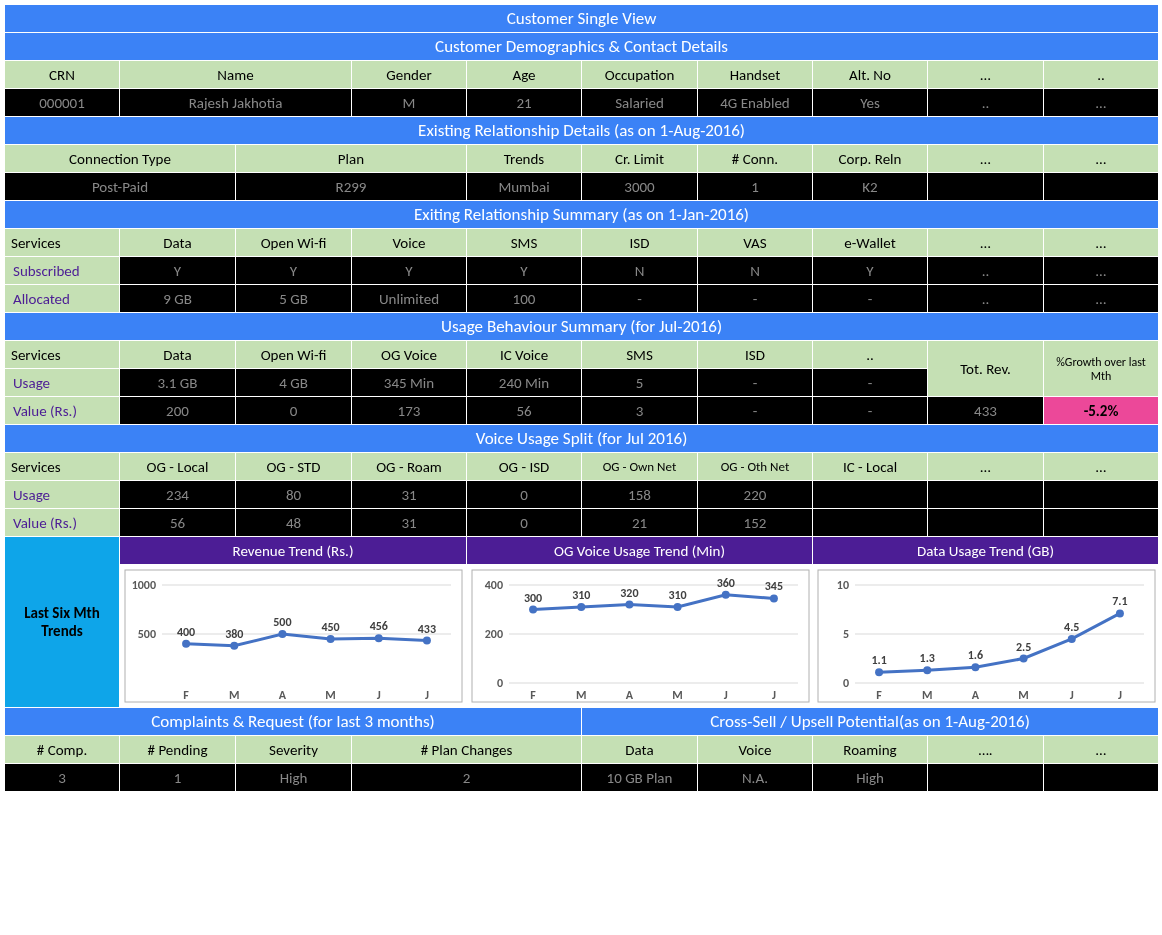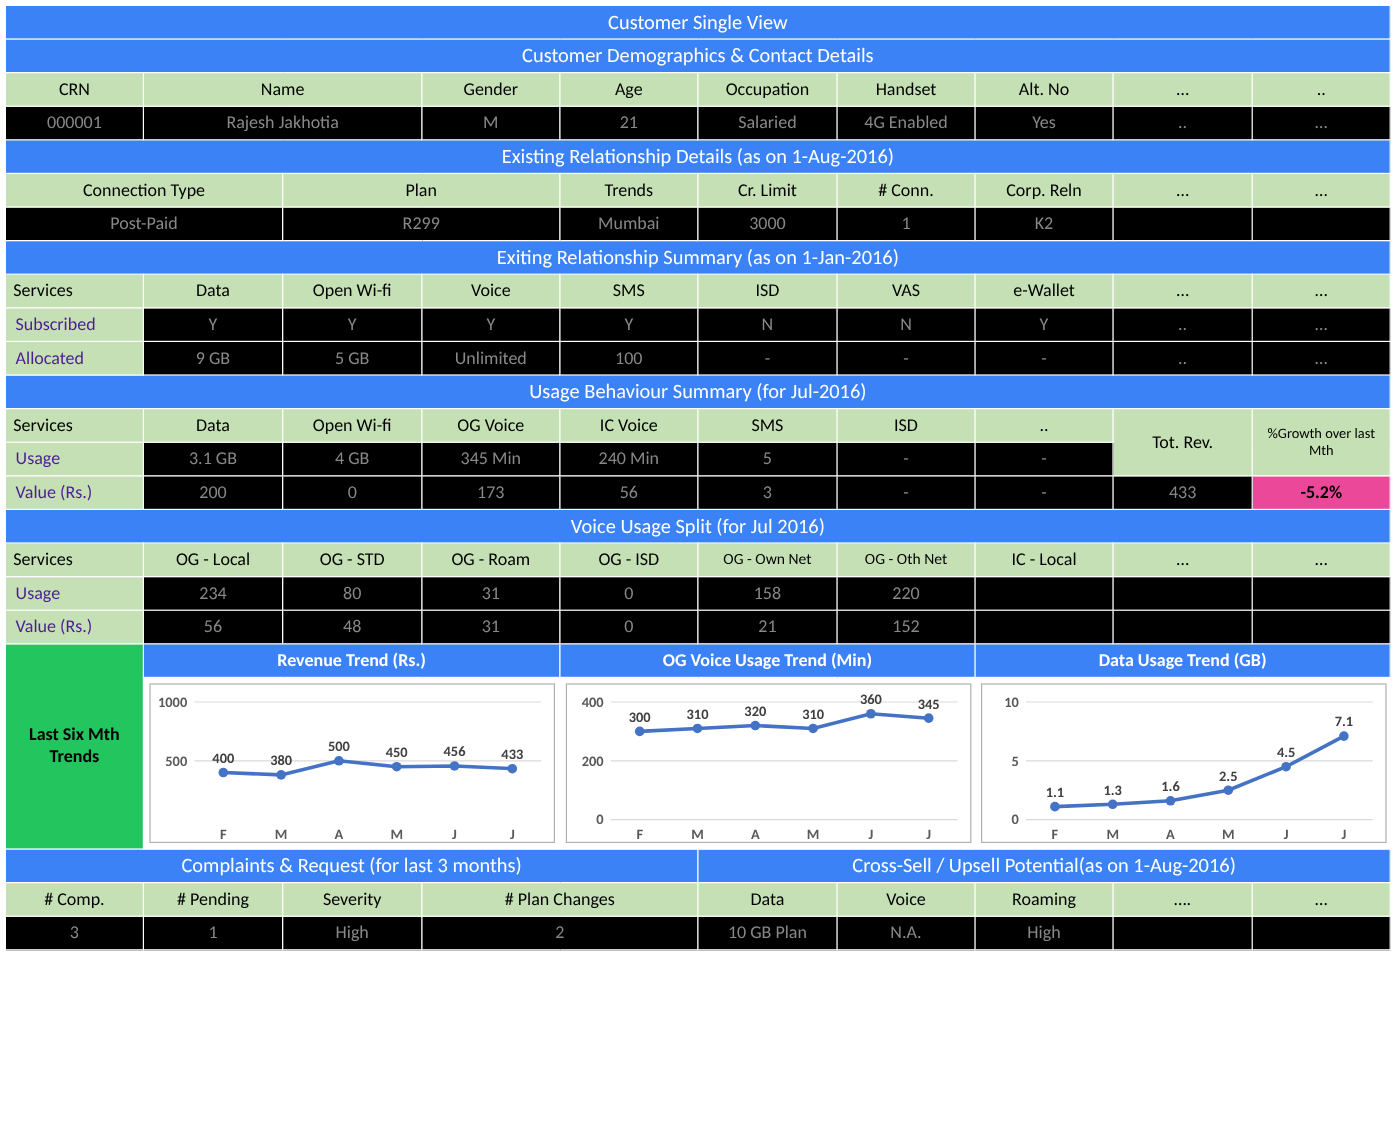--- a/index.html
+++ b/index.html
@@ -4,23 +4,23 @@
 <style>
   * { box-sizing: border-box; }
   body { margin: 0; padding: 4px; font-family: Calibri, Arial, sans-serif; font-size: 15px; background: #fff; }
   .tbl { width: 1154px; border-collapse: collapse; table-layout: fixed; }
   .tbl td { border: 1px solid #fff; padding: 2px 4px; text-align: center; vertical-align: middle; height: 28px; }
   .header-orange { background: #3b82f6; color: #fff; font-weight: normal; font-size: 17px; }
   .green-hdr { background: #c5e0b4; color: #000000; }
   .black-row { background: #000; color: #888; }
   .lbl { background: #c5e0b4; color: #4c1d95; font-weight: normal; text-align: left !important; padding-left: 8px !important; }
   .red-cell { background: #ec4899; color: #000; font-weight: bold; }
-  .chart-title { background: #3b82f6; color: #fff; font-weight: bold; font-size: 15px; }
+  .chart-title { background: #4c1d95; color: #fff; font-weight: normal; font-size: 15px; }
   .chart-cell { background: #fff; padding: 2px !important; }
-  .side-lbl { background: #22c55e; font-weight: bold; }
+  .side-lbl { background: #0ea5e9; font-weight: bold; }
   svg { display: block; }
 </style>
 </head>
 <body>
 
 <table class="tbl">
   <colgroup>
     <col style="width:115px">
       <col style="width:116px">
       <col style="width:116px">

